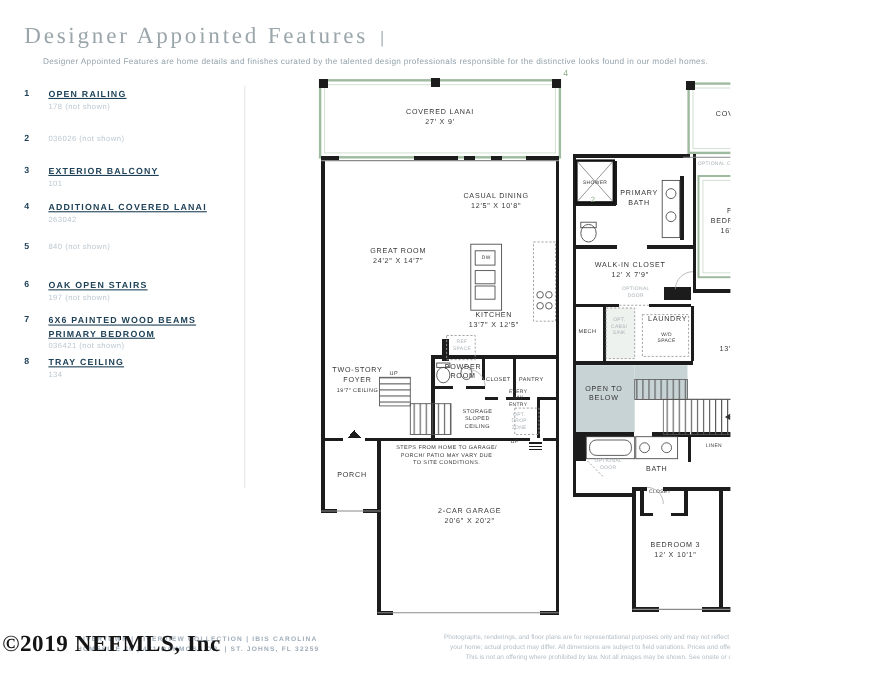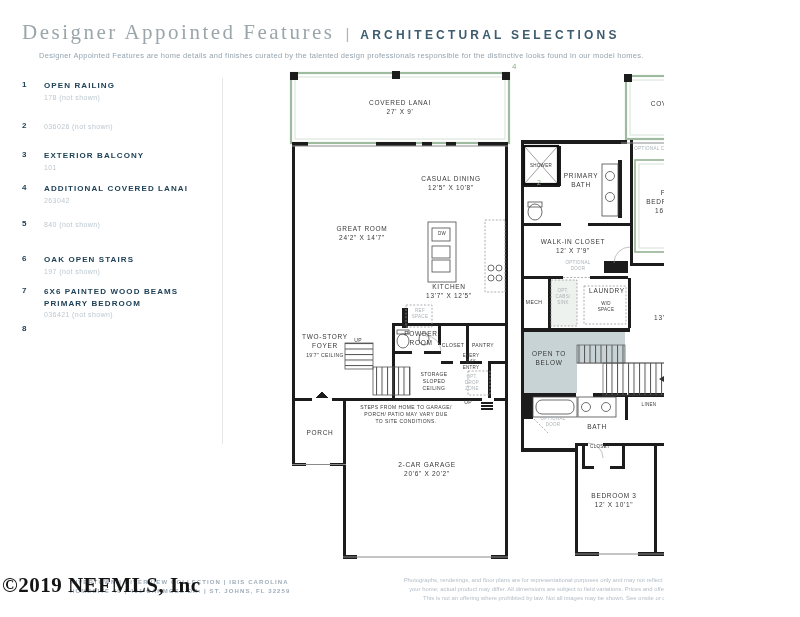--- a/index.html
+++ b/index.html
@@ -8,21 +8,21 @@
   
   .title-row{position:absolute;left:22px;top:20px;display:flex;align-items:baseline;gap:11px;}
   .t-serif{font-family:"Liberation Serif","DejaVu Serif",serif;font-size:21px;color:#9ba6ab;letter-spacing:2.5px;font-weight:400;}
   .t-sep{font-size:15px;color:#a9b6be;font-weight:400;}
   .t-caps{font-size:12px;color:#3d5c6e;letter-spacing:3.2px;font-weight:bold;}
   .subtitle{position:absolute;left:39px;top:51px;font-size:7.5px;color:#96a4ae;letter-spacing:.3px;}
   
   .feat{position:absolute;left:22px;width:196px;}
   .fnum{position:absolute;left:0;top:0;font-size:8px;font-weight:bold;color:#1e4157;}
   .fbody{margin-left:22px;}
-  .flabel{font-size:8px;font-weight:bold;color:#1e4157;letter-spacing:1.1px;line-height:1.45;}
+  .flabel{font-size:8px;font-weight:bold;color:#1e4157;letter-spacing:1.1px;line-height:1.45;text-decoration:underline;}
   .fcode{font-size:7px;color:#bcc8d0;margin-top:2px;letter-spacing:.4px;}
   .vdivider{position:absolute;left:222px;top:78px;width:1px;height:366px;background:#e4e7e9;}
   
   .lbl{position:absolute;font-size:6.5px;line-height:1.35;letter-spacing:.7px;color:#383838;
        text-align:center;white-space:pre-line;}
   .sm{font-size:5px;letter-spacing:.4px;}
   .xs{font-size:4.5px;letter-spacing:.3px;}
   .gray{color:#aab2b6;}
   .marker{color:#8fb08a;font-size:8px;letter-spacing:0;}
   svg.plan{position:absolute;}
@@ -35,21 +35,20 @@
   .eho{position:absolute;left:761px;top:577px;}
 </style>
 </head>
 <body>
 
 <div id="page">
 
   <div class="title-row">
     <span class="t-serif">Designer Appointed Features</span>
     <span class="t-sep">|</span>
-    <span class="t-caps">ARCHITECTURAL SELECTIONS</span>
   </div>
   <div class="subtitle">Designer Appointed Features are home details and finishes curated by the talented design professionals responsible for the distinctive looks found in our model homes.</div>
 
   <div class="feat" style="top:80px">
     <span class="fnum">1</span>
     <div class="fbody">
         <div class="flabel">OPEN RAILING</div>
     <div class="fcode">178 (not shown)</div>
       </div>
   </div>
@@ -88,20 +87,24 @@
   </div>
   <div class="feat" style="top:286px">
     <span class="fnum">7</span>
     <div class="fbody">
         <div class="flabel">6X6 PAINTED WOOD BEAMS PRIMARY BEDROOM</div>
     <div class="fcode">036421 (not shown)</div>
       </div>
   </div>
   <div class="feat" style="top:324px">
     <span class="fnum">8</span>
+    <div class="fbody">
+        <div class="flabel">TRAY CEILING</div>
+    <div class="fcode">134</div>
+      </div>
   </div>
   <div class="vdivider"></div>
 
   <svg class="plan" style="left:288px;top:68px" width="224" height="500" viewBox="0 0 224 500">
     <defs>
       <pattern id="th1" width="5.5" height="5.5" patternUnits="userSpaceOnUse">
           <rect width="5.5" height="1" fill="#555"></rect>
         </pattern>
       <pattern id="tv1" width="5.5" height="5.5" patternUnits="userSpaceOnUse">
           <rect width="1" height="5.5" fill="#555"></rect>

